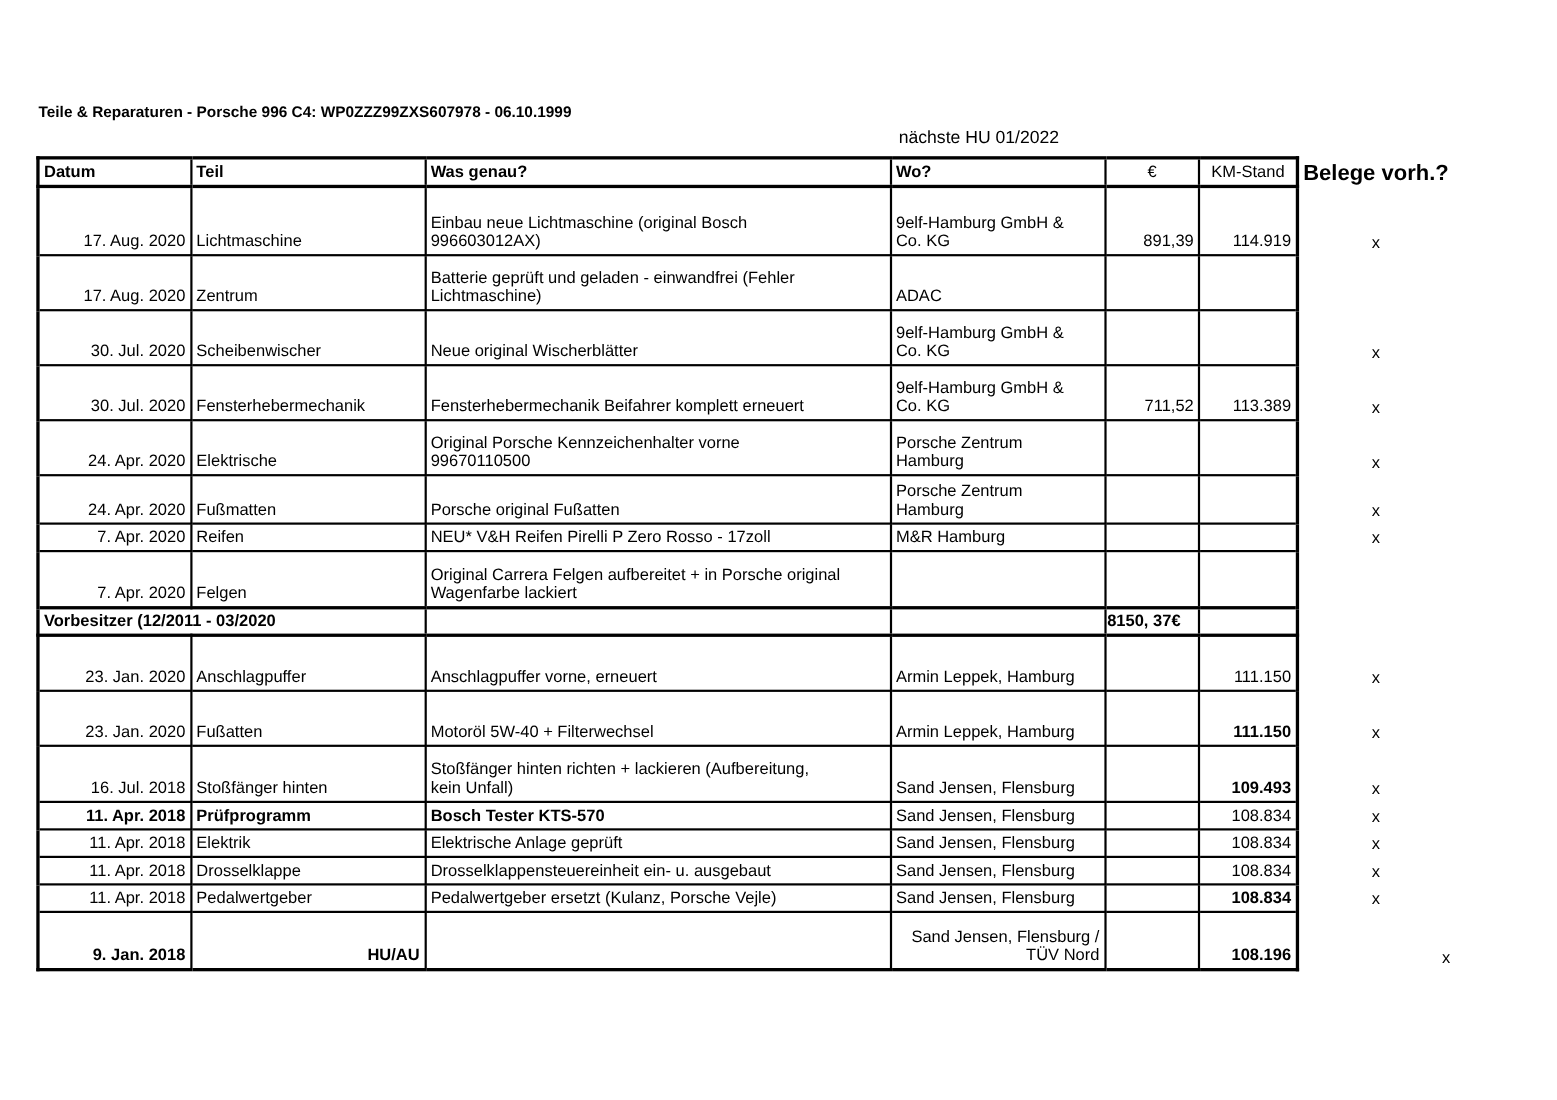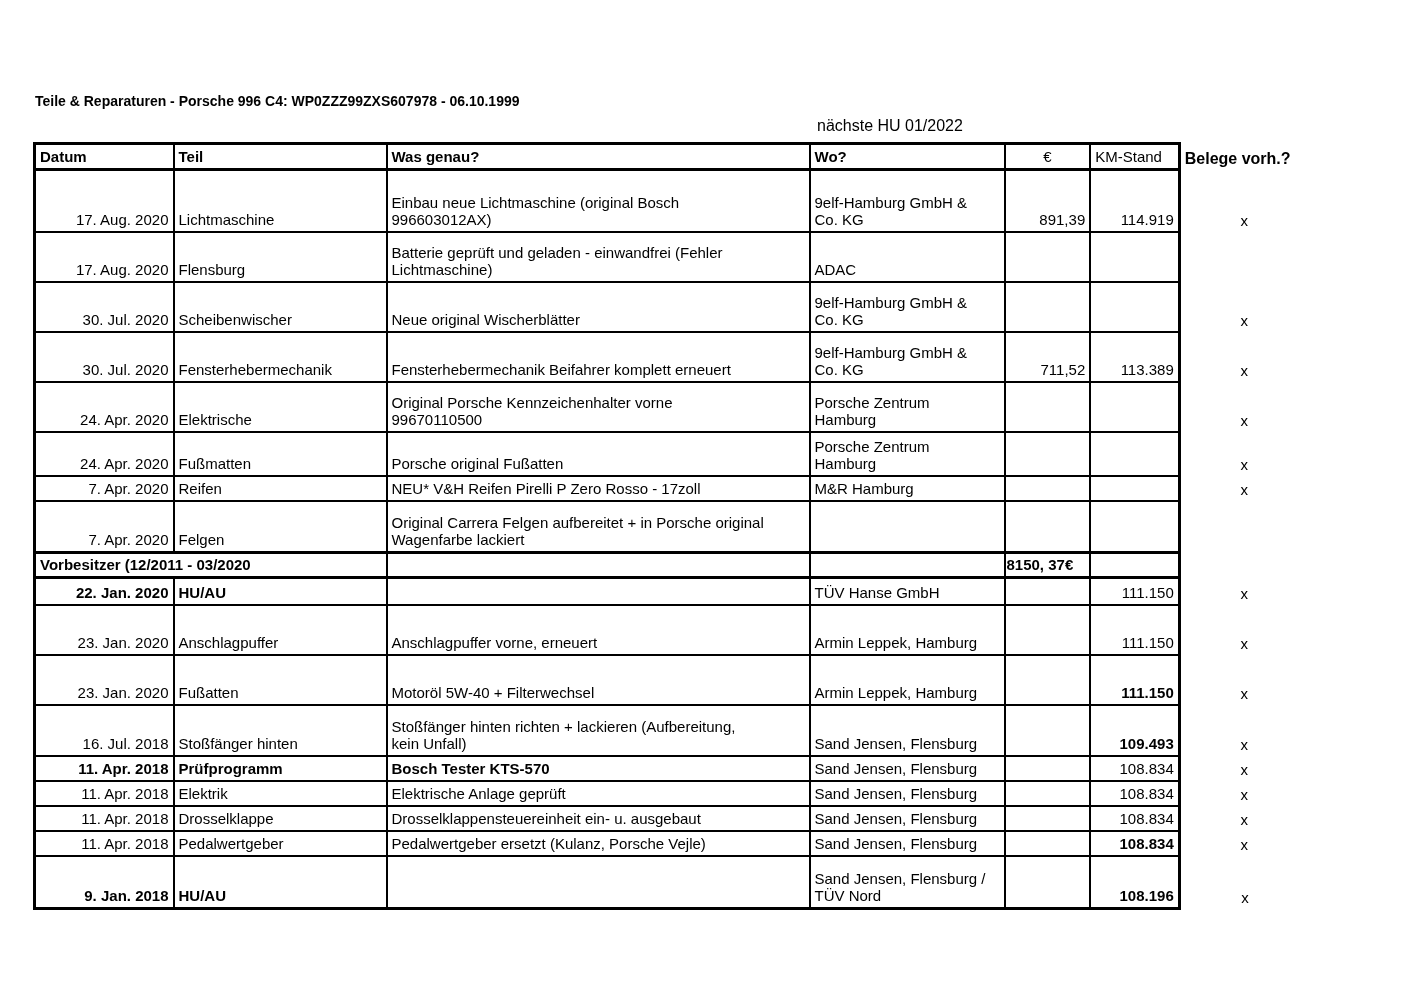--- a/index.html
+++ b/index.html
@@ -57,43 +57,43 @@
   thead th {
     border: 2px solid #000;
     border-top-width: 3px;
     border-bottom-width: 3px;
     height: 26px;
     font-weight: bold;
     text-align: left;
     white-space: nowrap;
   }
   thead th.h-eur { text-align: center; font-weight: normal; }
-  thead th.h-km  { font-weight: normal; border-right-width: 3px; }
-  thead th.h-beleg { border: none; font-size: 16px; overflow: visible; }
+  thead th.h-km  { font-weight: normal; border-right-width: 3px; text-align: center; }
+  thead th.h-beleg { border: none; font-size: 20px; overflow: visible; }
 
   tbody td {
     border: 2px solid #000;
     white-space: pre-line;
   }
   tr > *:first-child { border-left-width: 3px; }
   td.c-km { border-right-width: 3px; margin-left: 12px; }
   td.c-datum { text-align: right; white-space: nowrap; }
   td.c-eur   { text-align: right; white-space: nowrap; }
   td.c-km    { text-align: right; white-space: nowrap; }
   td.c-beleg { border: none; text-align: center; }
   td.bold { font-weight: bold; }
 
   tr.section td {
     border-top-width: 3px;
     border-bottom-width: 3px;
     font-weight: bold;
   }
   td.c-section { text-align: left; white-space: nowrap; margin-left: 48px; }
   td.c-eur-section { text-align: left; white-space: nowrap; padding-left: 1px; padding-right: 16px; }
-  tbody tr:last-child td { border-bottom-width: 3px; }
+  tbody tr:last-child td { border-bottom-width: 3px; text-align: right; }
 </style>
 </head>
 <body>
 
 <div class="doc-title">Teile &amp; Reparaturen - Porsche 996 C4: WP0ZZZ99ZXS607978 - 06.10.1999</div>
 <div class="doc-subtitle">nächste HU 01/2022</div>
 
 <table class="repair-table">
   <colgroup>
     <col class="w-datum">
@@ -122,21 +122,21 @@
         <td class="c-was">Einbau neue Lichtmaschine (original Bosch
 996603012AX)</td>
         <td class="c-wo">9elf-Hamburg GmbH &amp;
 Co. KG</td>
         <td class="c-eur">891,39</td>
         <td class="c-km">114.919</td>
         <td class="c-beleg">x</td>
       </tr>
       <tr style="height: 50px;">
         <td class="c-datum">17. Aug. 2020</td>
-        <td class="c-teil">Flensburg</td>
+        <td class="c-teil">Zentrum</td>
         <td class="c-was">Batterie geprüft und geladen - einwandfrei (Fehler
 Lichtmaschine)</td>
         <td class="c-wo">ADAC</td>
         <td class="c-eur"></td>
         <td class="c-km"></td>
         <td class="c-beleg"></td>
       </tr>
       <tr style="height: 50px;">
         <td class="c-datum">30. Jul. 2020</td>
         <td class="c-teil">Scheibenwischer</td>
@@ -198,29 +198,20 @@
         <td class="c-beleg"></td>
       </tr>
       <tr class="section" style="height: 25px;">
         <td class="c-section" colspan="2">Vorbesitzer (12/2011 - 03/2020</td>
         <td class="c-was"></td>
         <td class="c-wo"></td>
         <td class="c-eur-section">8150, 37€</td>
         <td class="c-km"></td>
         <td class="c-beleg"></td>
       </tr>
-      <tr style="height: 27px;">
-        <td class="c-datum bold">22. Jan. 2020</td>
-        <td class="c-teil bold">HU/AU</td>
-        <td class="c-was"></td>
-        <td class="c-wo">TÜV Hanse GmbH</td>
-        <td class="c-eur"></td>
-        <td class="c-km">111.150</td>
-        <td class="c-beleg">x</td>
-      </tr>
       <tr style="height: 50px;">
         <td class="c-datum">23. Jan. 2020</td>
         <td class="c-teil">Anschlagpuffer</td>
         <td class="c-was">Anschlagpuffer vorne, erneuert</td>
         <td class="c-wo">Armin Leppek, Hamburg</td>
         <td class="c-eur"></td>
         <td class="c-km">111.150</td>
         <td class="c-beleg">x</td>
       </tr>
       <tr style="height: 50px;">

